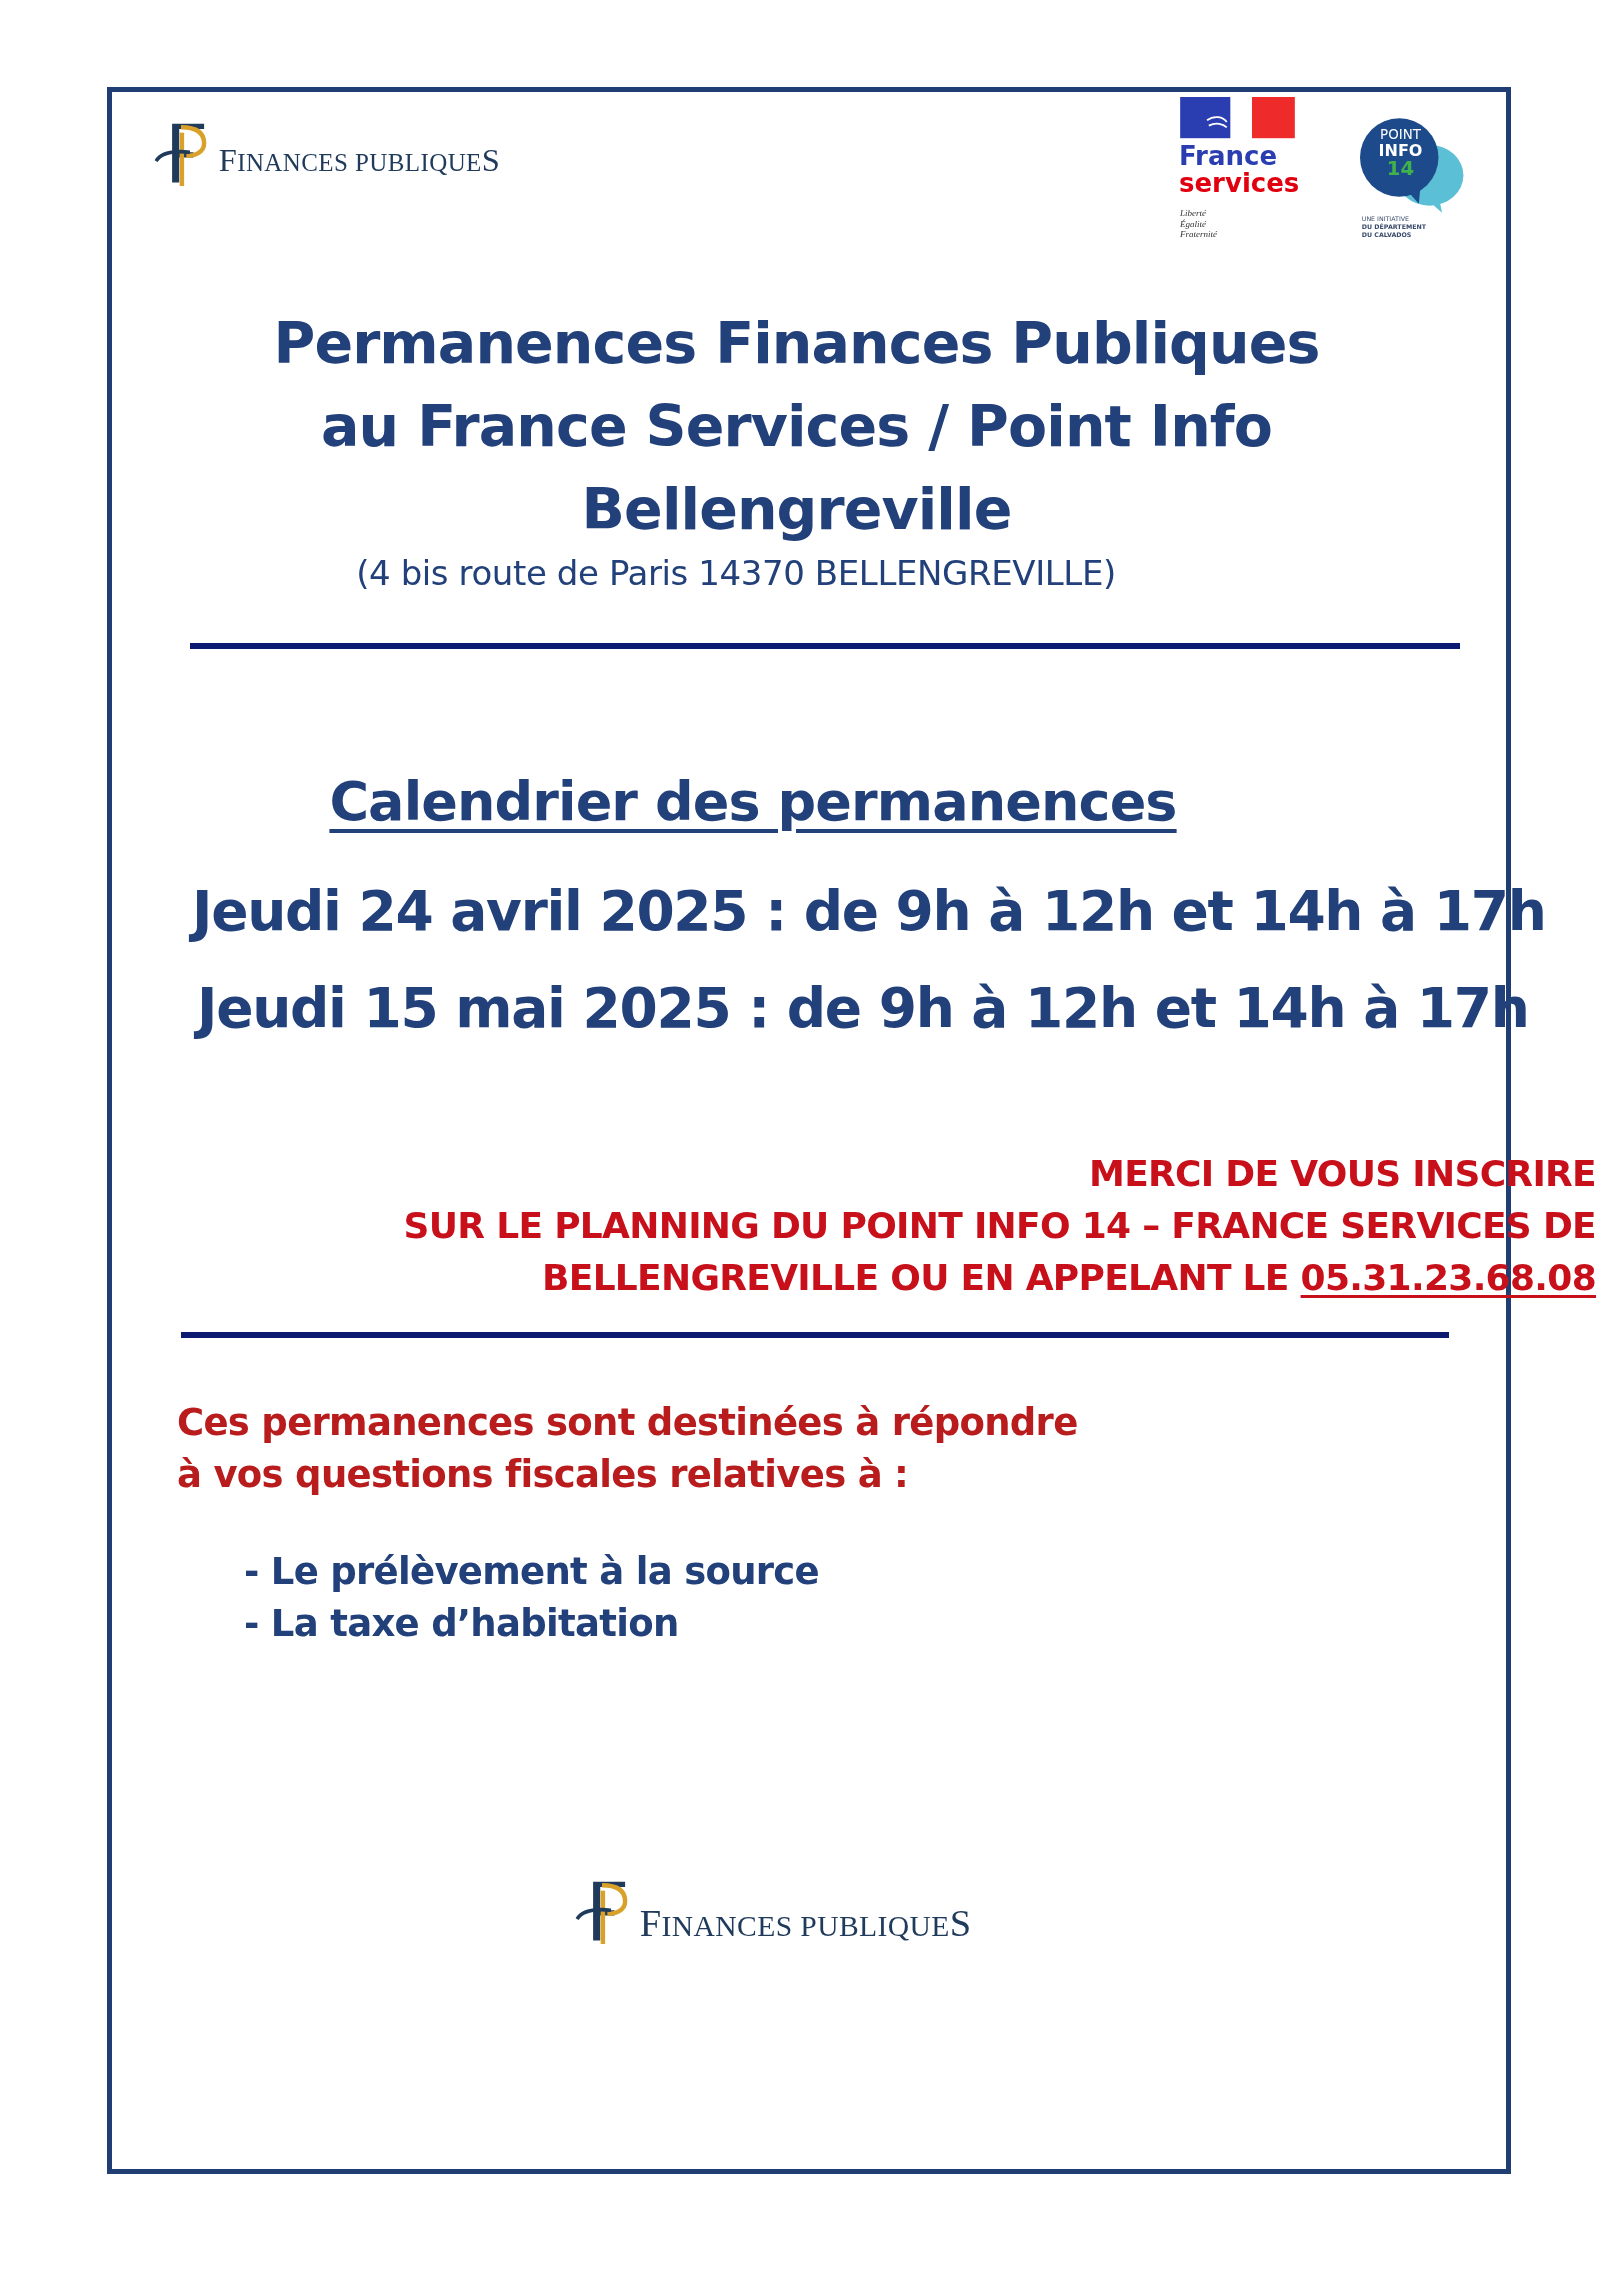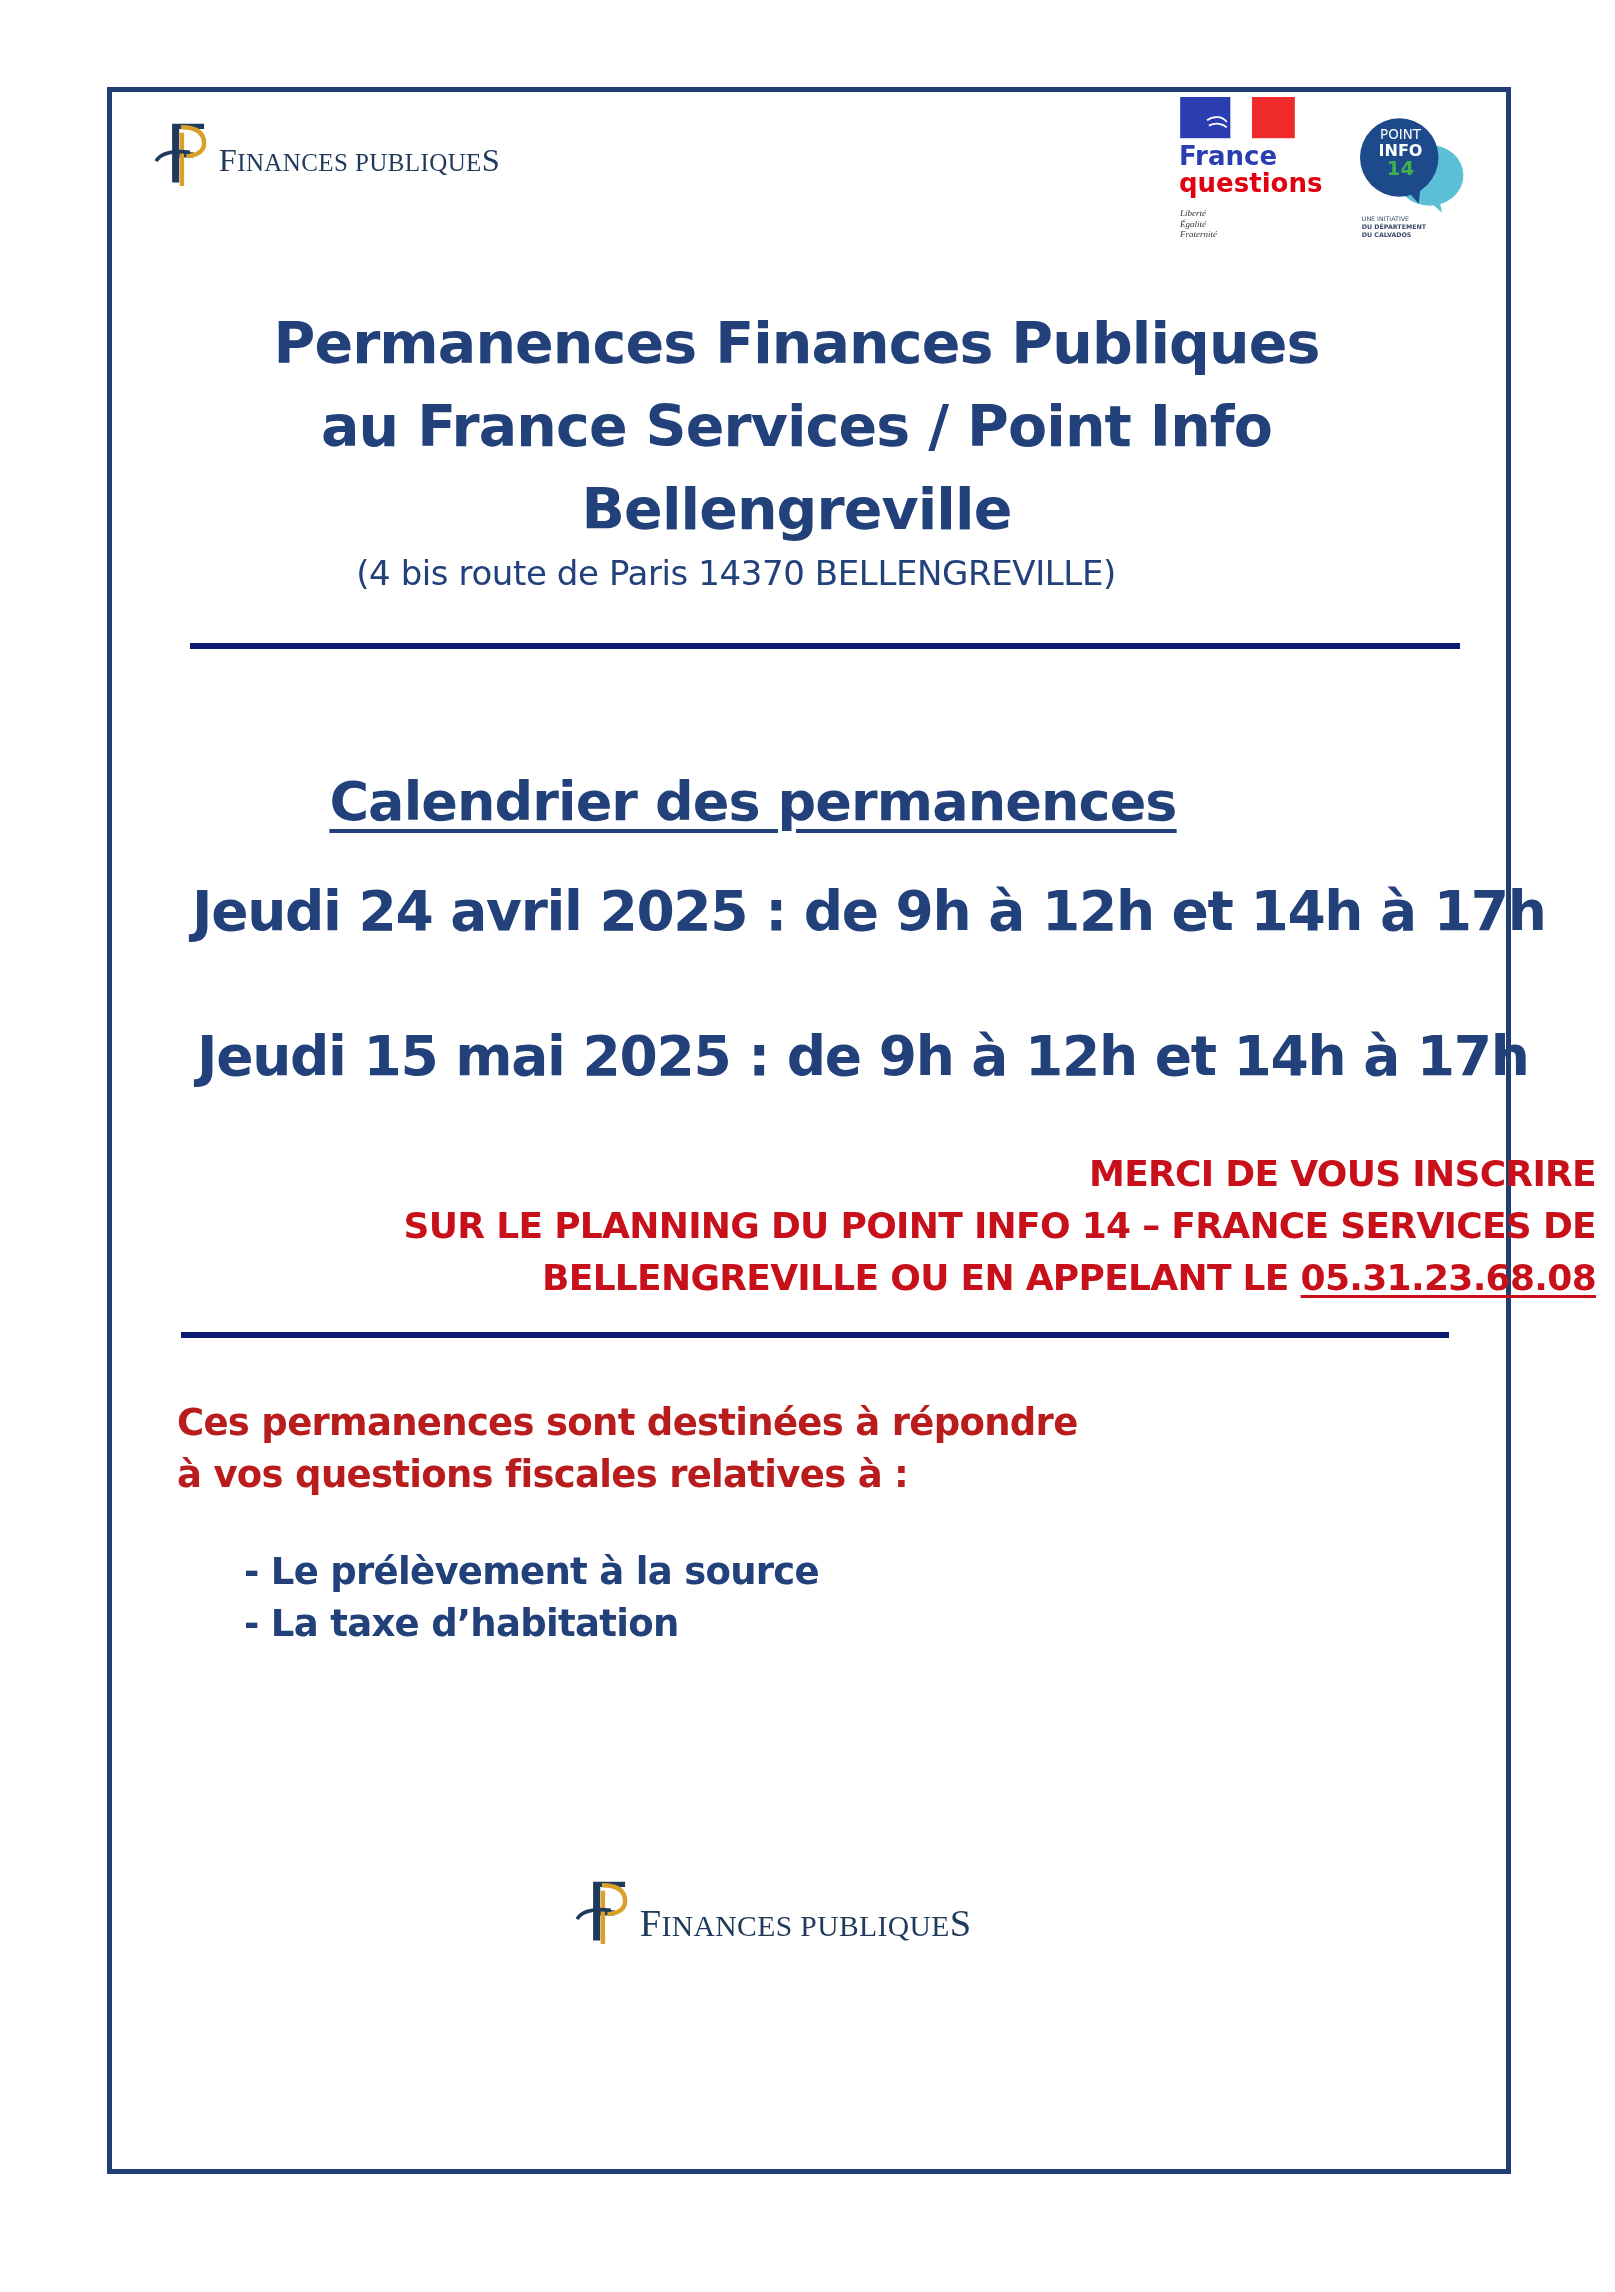--- a/index.html
+++ b/index.html
@@ -69,21 +69,21 @@
 </div>
 
 <svg class="fs-flag" viewBox="0 0 128 48">
   <rect x="0" y="0" width="56" height="46" fill="#2a3eb1"></rect>
   <rect x="80" y="0" width="48" height="46" fill="#ef2a2a"></rect>
   <path d="M56 0 C68 4 62 14 68 18 C64 22 70 26 66 30 C70 38 62 44 58 46 L80 46 L80 0 Z" fill="#ffffff"></path>
   <path d="M30 26 C38 20 48 22 52 28 M32 32 C40 28 48 30 52 34" stroke="#ffffff" stroke-width="2" fill="none"></path>
 </svg>
 <div class="fs-text">
   <div style="color:#2a3eb1;">France</div>
-  <div style="color:#e1000f;">questions</div>
+  <div style="color:#e1000f;">services</div>
 </div>
 <div class="fs-motto">
   <div>Liberté</div>
   <div>Égalité</div>
   <div>Fraternité</div>
 </div>
 
 <div class="pi-wrap">
   <svg width="107" height="99" viewBox="0 0 120 110" style="position:absolute; left:0; top:0;">
     <ellipse cx="78" cy="66" rx="38" ry="34" fill="#5bbfd6"></ellipse>
@@ -107,21 +107,21 @@
   <div>Permanences Finances Publiques</div>
   <div>au France Services / Point Info</div>
   <div>Bellengreville</div>
 </div>
 <div class="address">(4 bis route de Paris 14370 BELLENGREVILLE)</div>
 
 <div class="rule" style="left:190px; top:643px; width:1270px;"></div>
 
 <div class="cal-head"><span>Calendrier des permanences</span></div>
 <div class="date-line" style="left:192px; top:879px;">Jeudi 24 avril 2025 : de 9h à 12h et 14h à 17h</div>
-<div class="date-line" style="left:197px; top:976px;margin-top:48px;">Jeudi 15 mai 2025 : de 9h à 12h et 14h à 17h</div>
+<div class="date-line" style="left:197px; top:976px;">Jeudi 15 mai 2025 : de 9h à 12h et 14h à 17h</div>
 
 <div class="cta">
   <div>MERCI DE VOUS INSCRIRE</div>
   <div>SUR LE PLANNING DU POINT INFO 14 – FRANCE SERVICES DE</div>
   <div><span>BELLENGREVILLE OU EN APPELANT LE </span><span class="phone">05.31.23.68.08</span></div>
 </div>
 
 <div class="rule" style="left:181px; top:1332px; width:1268px;"></div>
 
 <div class="intro">

